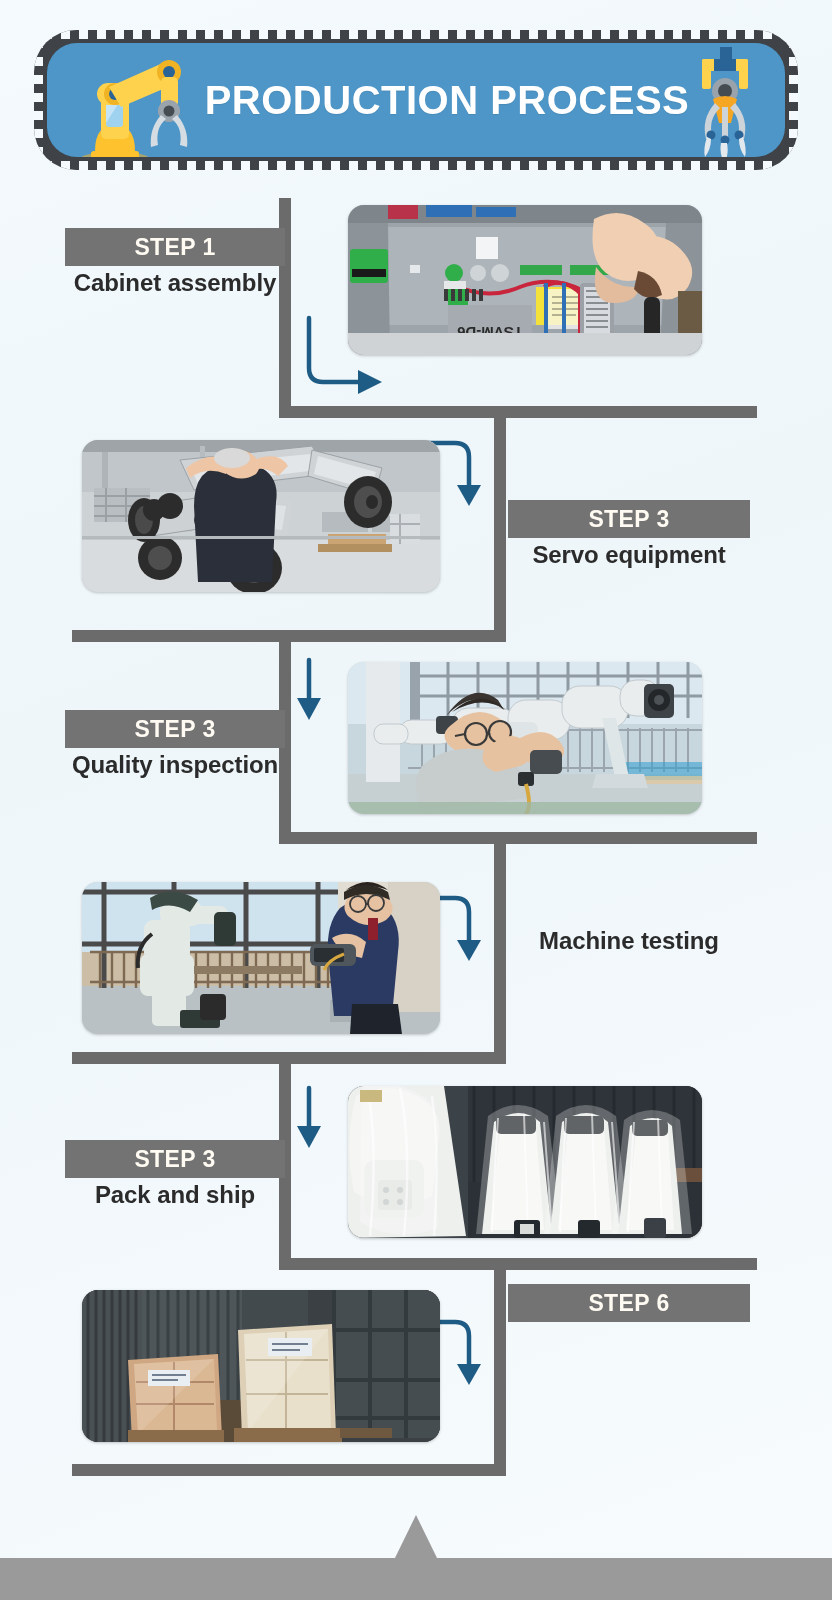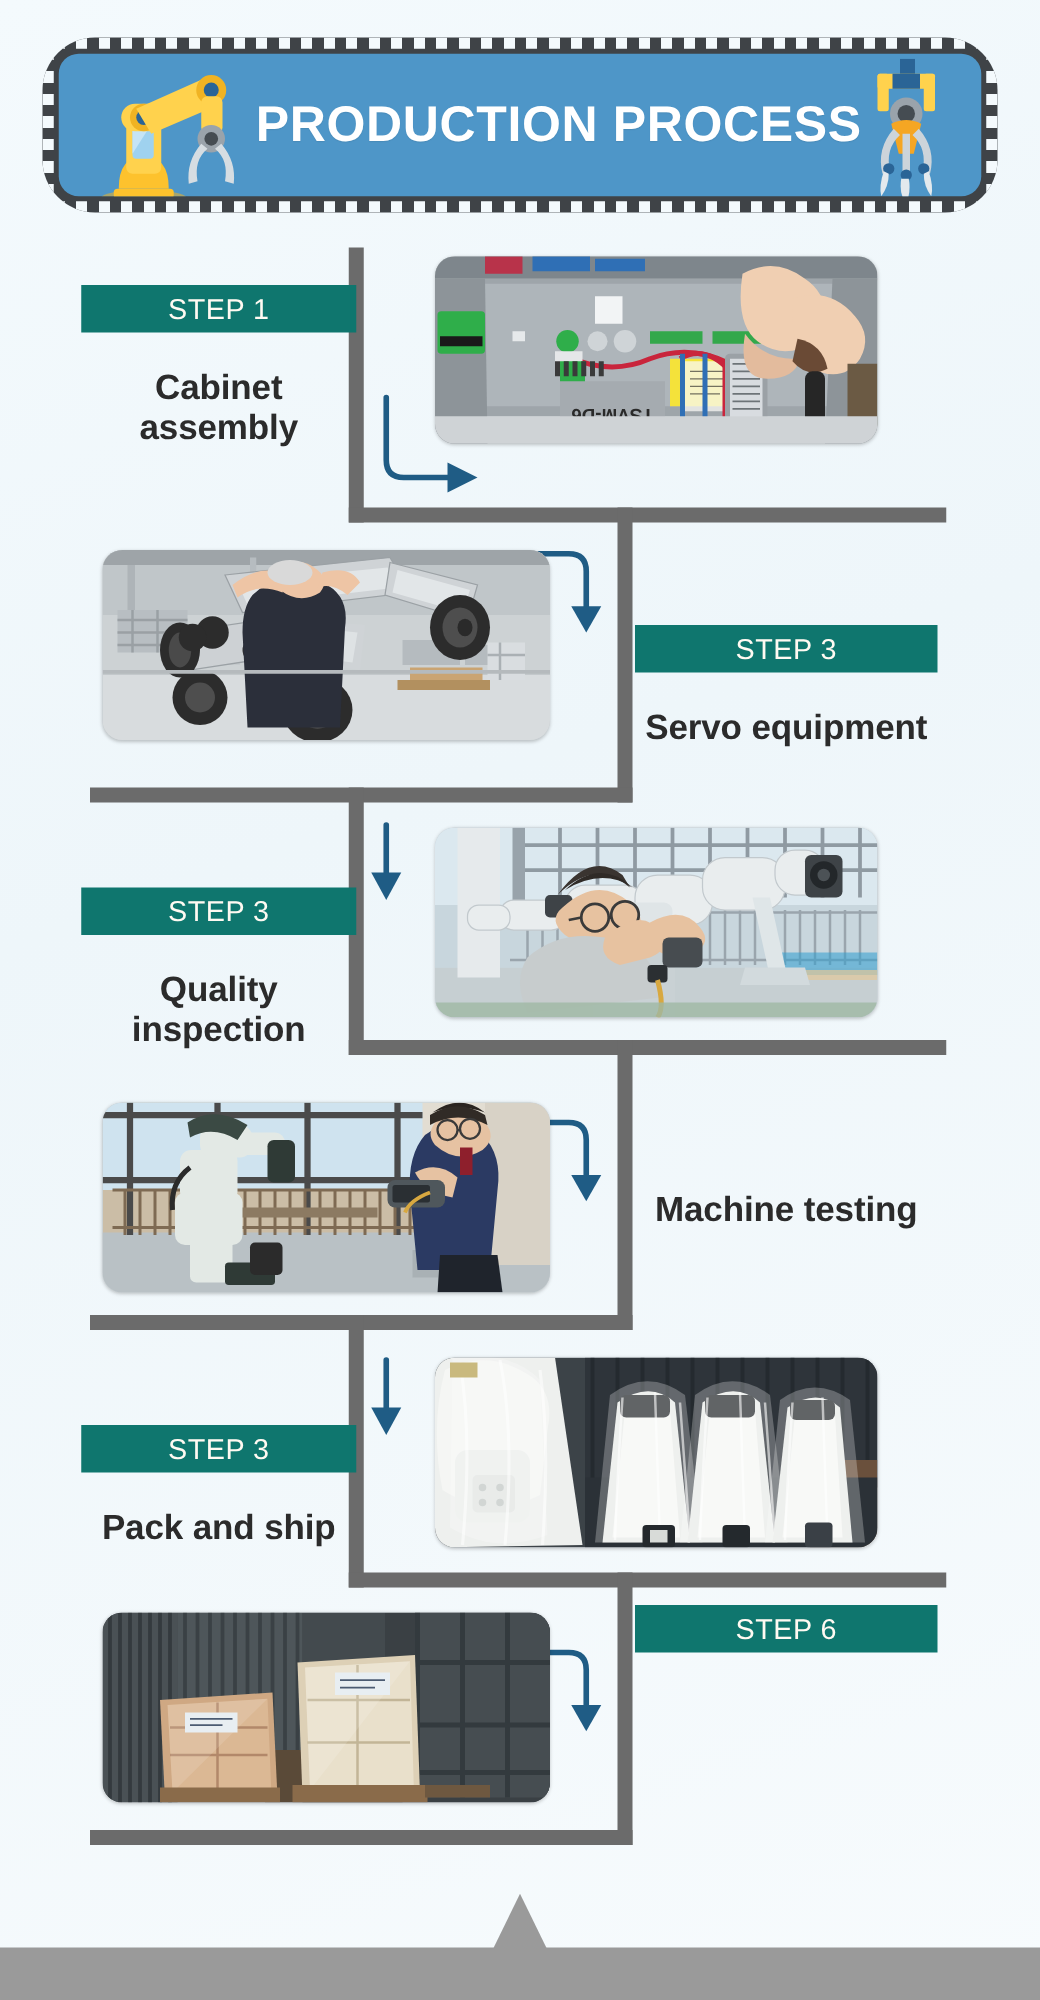--- a/index.html
+++ b/index.html
@@ -26,21 +26,21 @@
   .notch-row { position: absolute; left: 0; width: 100%; height: 9px;
      background: repeating-linear-gradient(90deg, transparent 0 9px, #f4fafd 9px 18px); }
   .notch-row.top { top: 0; }
   .notch-row.bot { bottom: 0; }
   .notch-col { position: absolute; top: 0; height: 100%; width: 9px;
      background: repeating-linear-gradient(180deg, transparent 0 9px, #f4fafd 9px 18px); }
   .notch-col.left { left: 0; }
   .notch-col.right { right: 0; }
   .banner-inner {
     position: absolute; left: 13px; top: 13px; right: 13px; bottom: 13px;
-    border-radius: 16px;
+    border-radius: 30px;
     background: #4e96c8;
     overflow: hidden;
   }
   #banner-title {
     position: absolute;
     left: 140px; top: 50%; transform: translateY(-50%);
     width: 520px;
     text-align: center;
     color: #ffffff;
     font-size: 40px;
@@ -49,33 +49,33 @@
     font-family: "Liberation Sans", sans-serif;
     text-shadow: 0 1px 1px rgba(0,0,0,0.08);
   }
 
   
   #flow-path { position: absolute; left: 0; top: 0; width: 832px; height: 1600px; pointer-events: none; }
 
   
   .step-label { position: absolute; }
   .step-chip {
-    background: #0f766e;
+    background: #737373;
     color: #fffaf2;
-    font-weight: normal;
+    font-weight: bold;
     font-size: 23px;
     text-align: center;
     line-height: 38px;
     height: 38px;
     letter-spacing: 0.4px;
   }
   .step-desc {
-    margin-top: 28px;
+    margin-top: 3px;
     color: #2b2b2b;
-    font-size: 28px;
+    font-size: 24px;
     font-weight: 600;
     text-align: center;
     letter-spacing: -0.1px;
   }
 
   
   .photo {
     position: absolute;
     border-radius: 16px;
     overflow: hidden;

